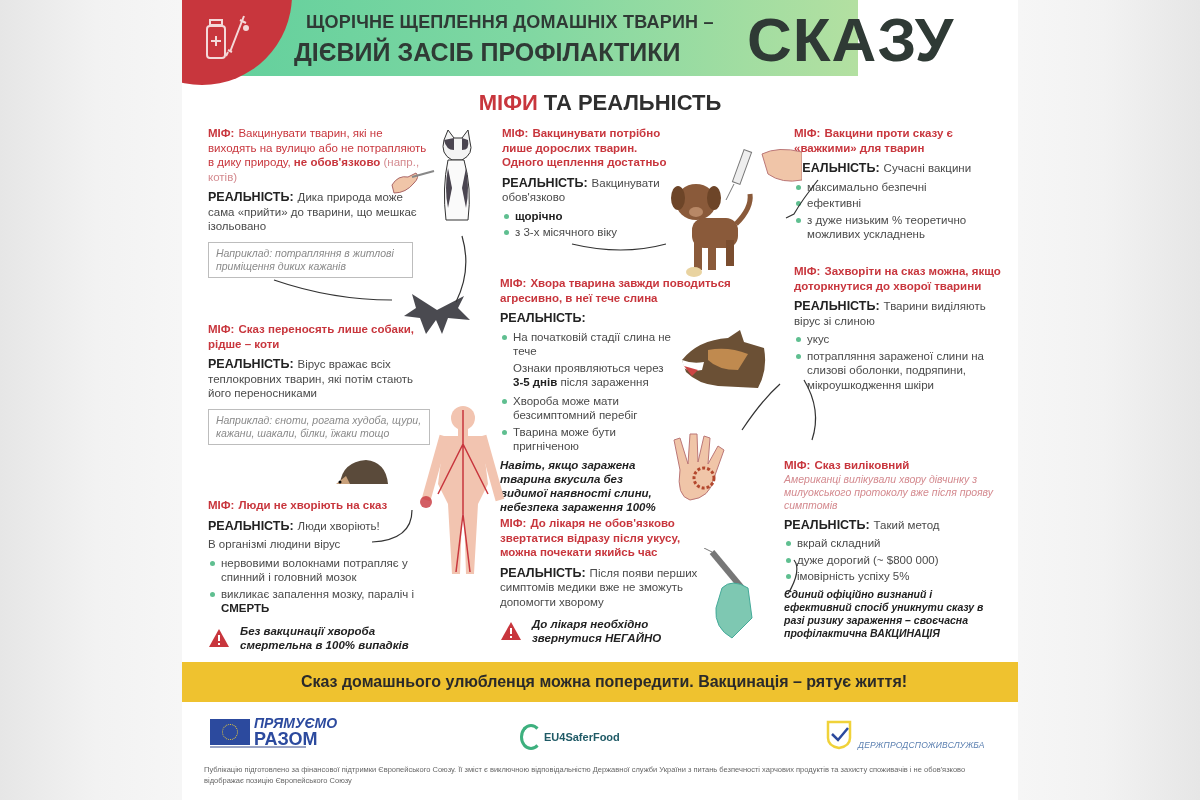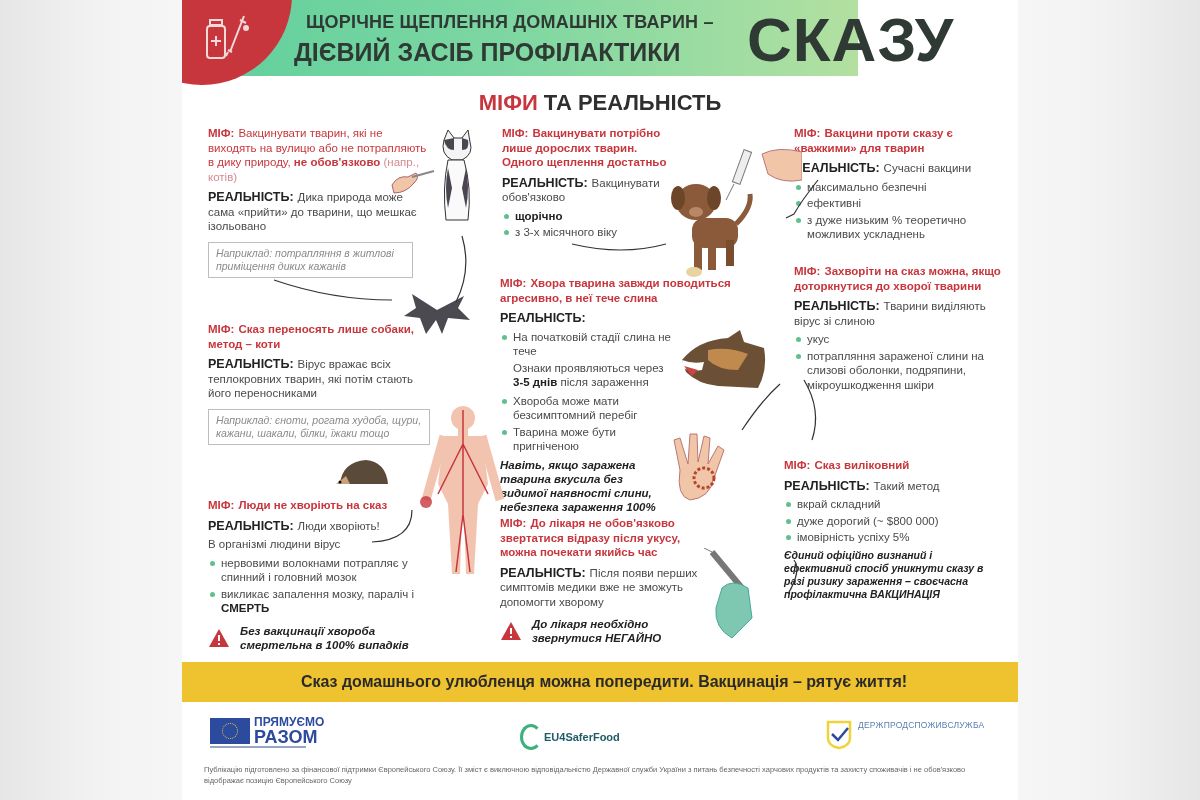--- a/index.html
+++ b/index.html
@@ -57,27 +57,27 @@
   .banner {
     position: absolute; left: 0; top: 662px; width: 836px; height: 40px;
     background: #efc22f; display: flex; align-items: center; justify-content: center;
     font-size: 16px; font-weight: bold; color: #2a2a2a; padding-left: 8px;
   }
   .footer { position: absolute; left: 0; top: 702px; width: 836px; height: 98px; background: #fff; }
   .logo-eu { position: absolute; left: 28px; top: 14px; display: flex; align-items: center; gap: 4px; }
   .eu-flag { width: 40px; height: 26px; background: #2c4a9e; position: relative; }
   .eu-flag::after { content: ""; position: absolute; left: 12px; top: 5px; width: 14px; height: 14px; border-radius: 50%; border: 1.5px dotted #f3d133; }
   .eu-text { display: flex; flex-direction: column; line-height: 1; }
-  .eu-text .t1 { font-size: 12px; color: #2c4a9e; font-weight: bold; }
+  .eu-text .t1 { font-size: 14px; color: #2c4a9e; font-weight: bold; font-style: italic; }
   .eu-text .t2 { font-size: 18px; color: #2c4a9e; font-weight: bold; }
   .eu-sub { position: absolute; left: 28px; top: 44px; width: 96px; height: 2px; background: #9aa4c4; }
   .logo-safer { position: absolute; left: 338px; top: 22px; display: flex; align-items: center; gap: 2px; }
   .safer-ring { width: 22px; height: 26px; border: 3px solid #3db07e; border-right-color: transparent; border-radius: 50%; }
   .safer-text { font-size: 11px; font-weight: bold; color: #1f5a66; }
-  .logo-dps { position: absolute; left: 644px; top: 18px; display: flex; align-items: flex-start; gap: 6px; }
+  .logo-dps { position: absolute; left: 644px; top: 18px; display: flex; align-items: flex-end; gap: 6px; font-style: italic; }
   .dps-shield { width: 26px; height: 30px; }
   .dps-text { font-size: 8.5px; color: #5a7fb0; letter-spacing: 0.2px; }
   .disclaimer { position: absolute; left: 22px; top: 62px; width: 800px; font-size: 7.5px; line-height: 11px; color: #666; }
 </style>
 </head>
 <body>
 
 <div class="poster">
 
   <div class="header">
@@ -131,21 +131,21 @@
     </div>
     <ul class="b">
       <li>максимально безпечні</li>
       <li>ефективні</li>
       <li>з дуже низьким % теоретично можливих ускладнень</li>
     </ul>
   </div>
 
   <div class="blk" style="left:26px; top:322px; width:230px;">
     <div class="myth">
-      <span class="lbl">МІФ:</span><span>Сказ переносять лише собаки, метод – коти</span>
+      <span class="lbl">МІФ:</span><span>Сказ переносять лише собаки, рідше – коти</span>
     </div>
     <div class="reality">
       <span class="rl">РЕАЛЬНІСТЬ:</span><span>Вірус вражає всіх теплокровних тварин, які потім стають його переносниками</span>
     </div>
     <div class="note" style="width:222px">Наприклад: єноти, рогата худоба, щури, кажани, шакали, білки, їжаки тощо</div>
   </div>
 
   <div class="blk" style="left:318px; top:276px; width:260px;">
     <div class="myth">
       <span class="lbl">МІФ:</span><span>Хвора тварина завжди поводиться агресивно, в неї тече слина</span>
@@ -214,20 +214,21 @@
           <rect x="10" y="15" width="2" height="2" fill="#fff"></rect>
         </svg>
       <div class="warn-text" style="width:150px">До лікаря необхідно звернутися НЕГАЙНО</div>
     </div>
   </div>
 
   <div class="blk" style="left:602px; top:458px; width:215px;">
     <div class="myth">
       <span class="lbl">МІФ:</span><span>Сказ виліковний</span>
     </div>
+    <div class="myth-light" style="font-style:italic; font-size:10.5px; line-height:13px">Американці вилікували хвору дівчинку з милуокського протоколу вже після прояву симптомів</div>
     <div class="reality">
       <span class="rl">РЕАЛЬНІСТЬ:</span><span>Такий метод</span>
     </div>
     <ul class="b">
       <li>вкрай складний</li>
       <li>дуже дорогий (~ $800 000)</li>
       <li>імовірність успіху 5%</li>
     </ul>
     <div class="bold-italic" style="margin-top:4px; font-size:10.5px; line-height:13px">Єдиний офіційно визнаний і ефективний спосіб уникнути сказу в разі ризику зараження – своєчасна профілактична ВАКЦИНАЦІЯ</div>
   </div>

